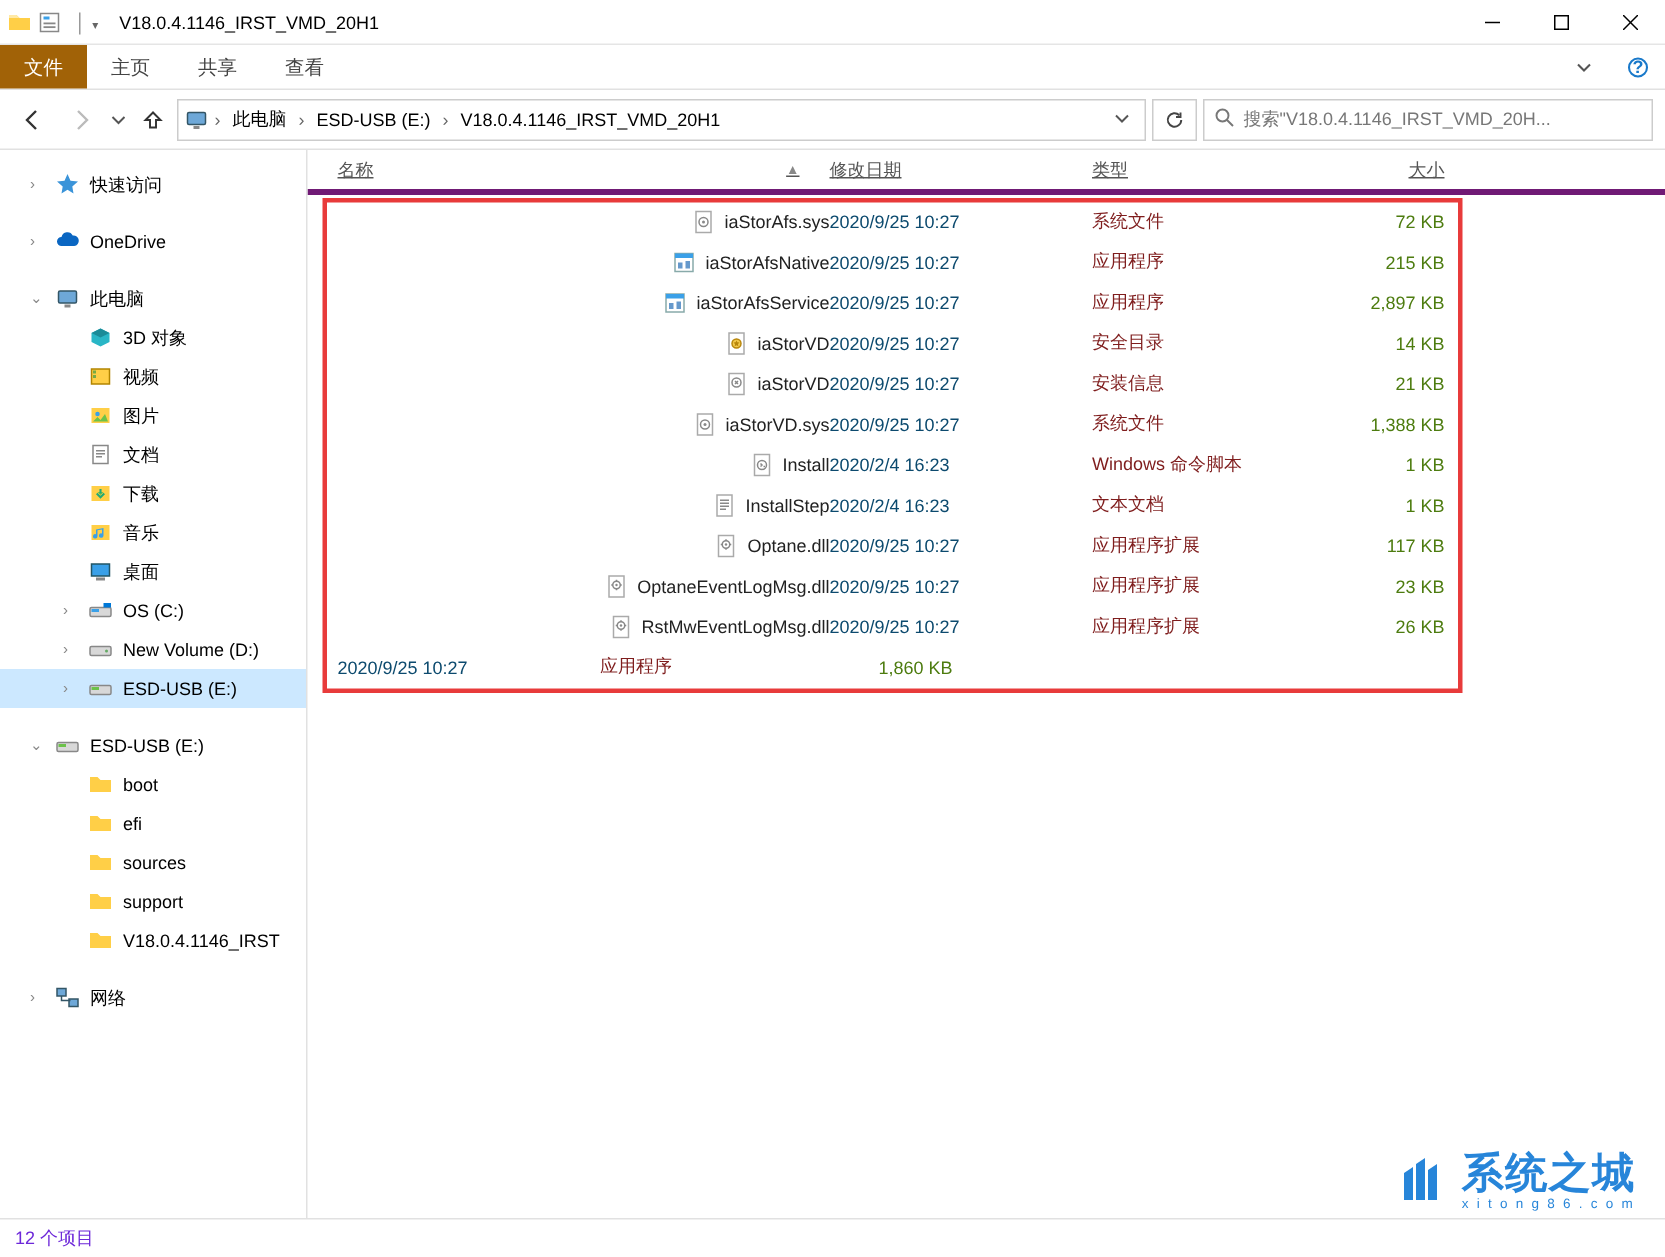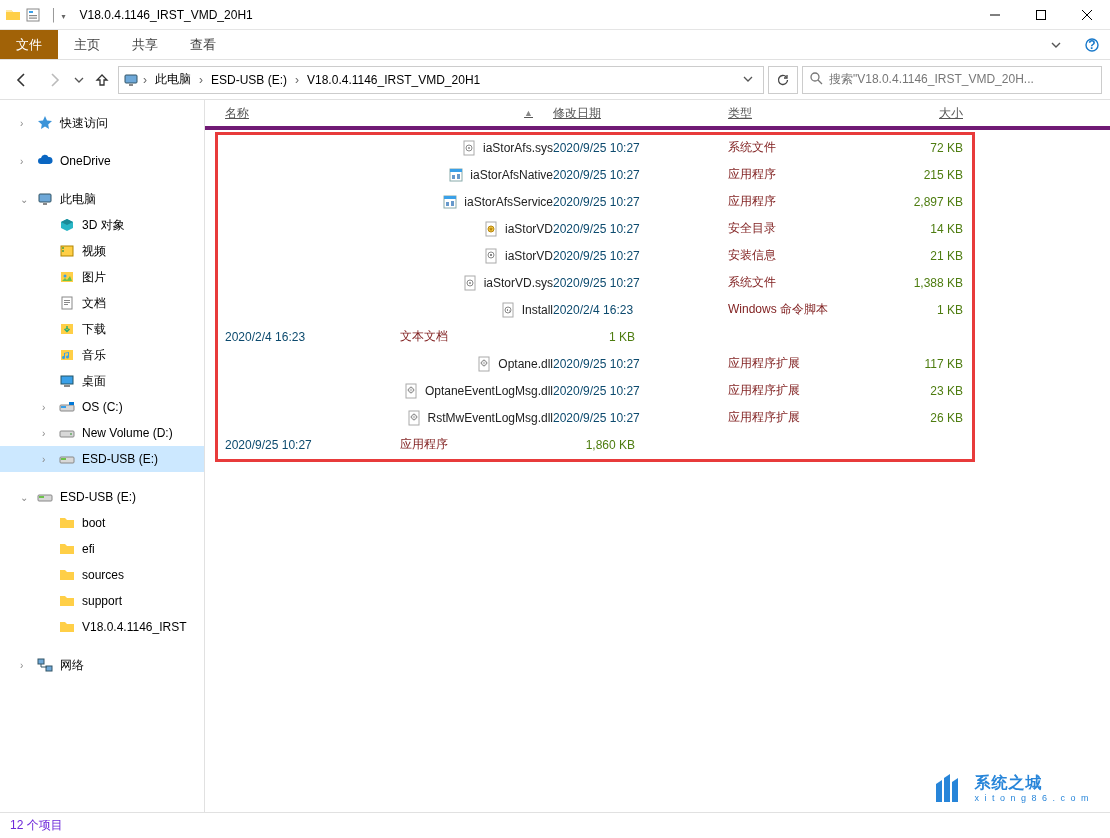--- a/index.html
+++ b/index.html
@@ -45,37 +45,37 @@
 .tree-item .ic { width: 18px; height: 18px; display: flex; align-items: center; justify-content: center; }
 .tree-spacer { height: 12px; }
 
 
 .content { flex: 1; display: flex; flex-direction: column; overflow: hidden; }
 .columns { display: flex; height: 30px; align-items: center; border-bottom: 4px solid #701a75; color: #555; padding-left: 20px; text-decoration: underline; }
 .col-name { width: 328px; display: flex; align-items: center; }
 .col-name .sort { margin-left: auto; margin-right: 20px; color: #888; font-size: 9px; }
 .col-date { width: 175px; }
 .col-type { width: 155px; }
-.col-size { width: 80px; text-align: center; margin-left: 28px; }
+.col-size { width: 80px; text-align: right; }
 .filelist { position: relative; padding: 4px 0; }
 .filelist .redbox { position: absolute; border: 3px solid #e83b3b; left: 10px; top: 2px; width: 760px; height: 330px; pointer-events: none; }
 .file-row { display: flex; align-items: center; height: 27px; padding-left: 20px; color: #222; }
 .file-row .fname { width: 328px; display: flex; align-items: center; gap: 6px; justify-content: flex-end; }
 .file-row .fdate { width: 175px; color: #0c4a6e; }
 .file-row .ftype { width: 155px; color: #7f1d1d; }
 .file-row .fsize { width: 80px; text-align: right; color: #4d7c0f; }
 
 
 .statusbar { height: 26px; border-top: 1px solid #e1e1e1; display: flex; align-items: center; padding: 0 10px; color: #6d28d9; }
 
 
 .watermark { position: absolute; right: 16px; bottom: 30px; display: flex; align-items: center; gap: 8px; color: #157bd6; opacity: 0.92; }
 .watermark .wm-icon { width: 36px; height: 36px; display: flex; align-items: center; justify-content: center; }
 .watermark .wm-text { display: flex; flex-direction: column; line-height: 1.1; }
-.watermark .wm-text .t1 { font-size: 16px; font-weight: 600; letter-spacing: 1px; font-family: Liberation Mono, monospace; }
+.watermark .wm-text .t1 { font-size: 28px; font-weight: 600; letter-spacing: 1px; }
 .watermark .wm-text .t2 { font-size: 9px; letter-spacing: 5.5px; color: #157bd6; text-transform: lowercase; }
 
 
 .ic svg { display: block; }
 .has-chev::after { content: "▾"; font-size: 8px; color: #666; margin-left: 4px; }
 </style>
 </head>
 <body>
 
 <div class="titlebar">
@@ -519,20 +519,32 @@
                 <path d="M7 7l1 1-1 1M9 9h1" stroke="#888" fill="none"></path>
               </svg>
             </span>
             <span>Install</span>
           </div>
           <div class="fdate">2020/2/4 16:23</div>
           <div class="ftype">Windows 命令脚本</div>
           <div class="fsize">1 KB</div>
         </div>
         <div class="file-row">
+          <div class="fname">
+            <span class="ic">
+              <svg width="16" height="16" viewBox="0 0 16 16">
+                <rect x="3" y="1" width="10" height="14" fill="#fff" stroke="#aaa"></rect>
+                <rect x="5" y="4" width="6" height="1" fill="#888"></rect>
+                <rect x="5" y="6" width="6" height="1" fill="#888"></rect>
+                <rect x="5" y="8" width="6" height="1" fill="#888"></rect>
+                <rect x="5" y="10" width="4" height="1" fill="#888"></rect>
+              </svg>
+            </span>
+            <span>InstallStep</span>
+          </div>
           <div class="fdate">2020/2/4 16:23</div>
           <div class="ftype">文本文档</div>
           <div class="fsize">1 KB</div>
         </div>
         <div class="file-row">
           <div class="fname">
             <span class="ic">
               <svg width="16" height="16" viewBox="0 0 16 16">
                 <rect x="3" y="1" width="10" height="14" fill="#fff" stroke="#aaa"></rect>
                 <circle cx="8" cy="7" r="2.5" fill="none" stroke="#888"></circle>

